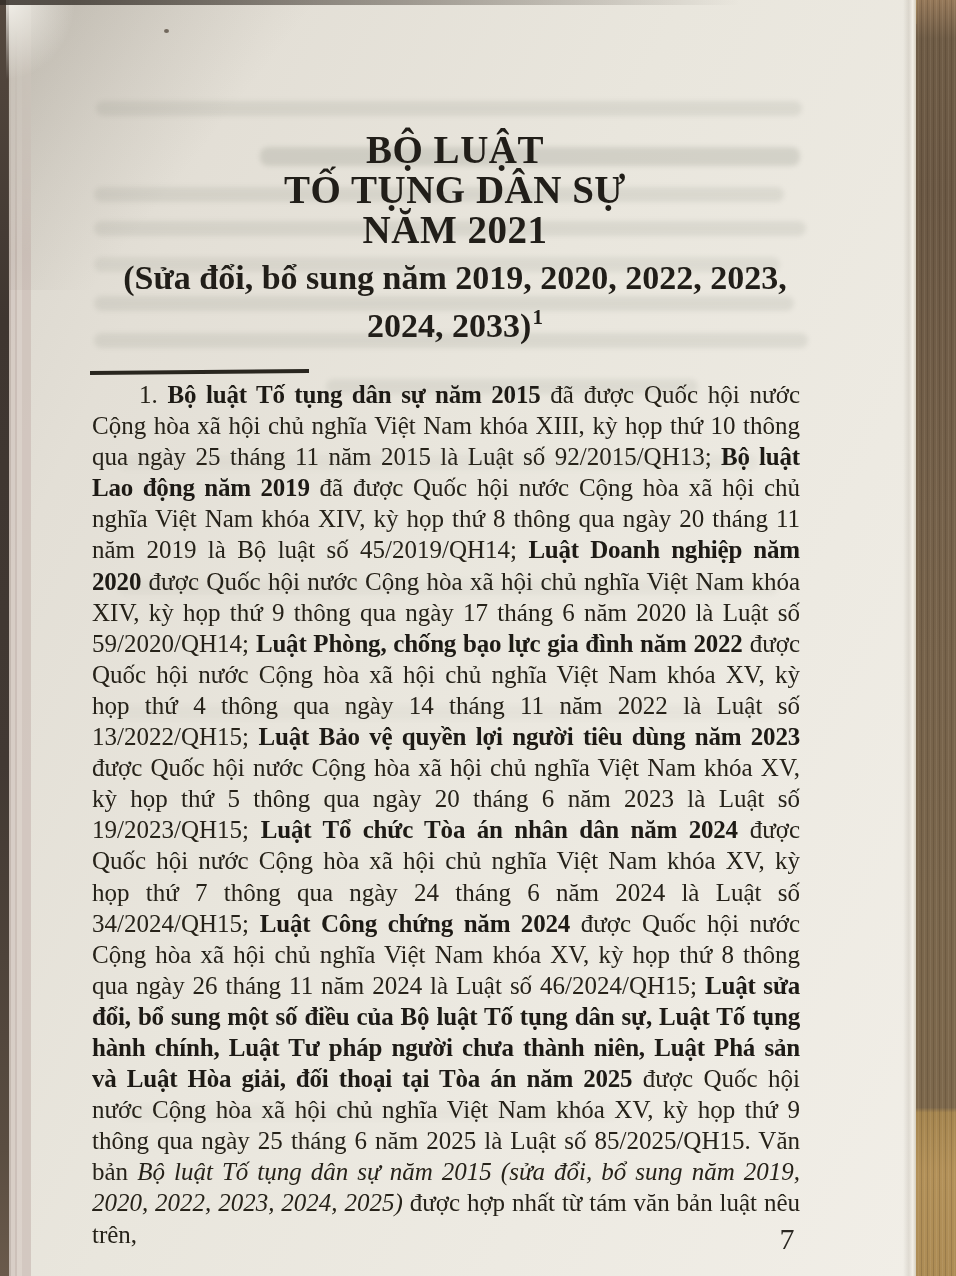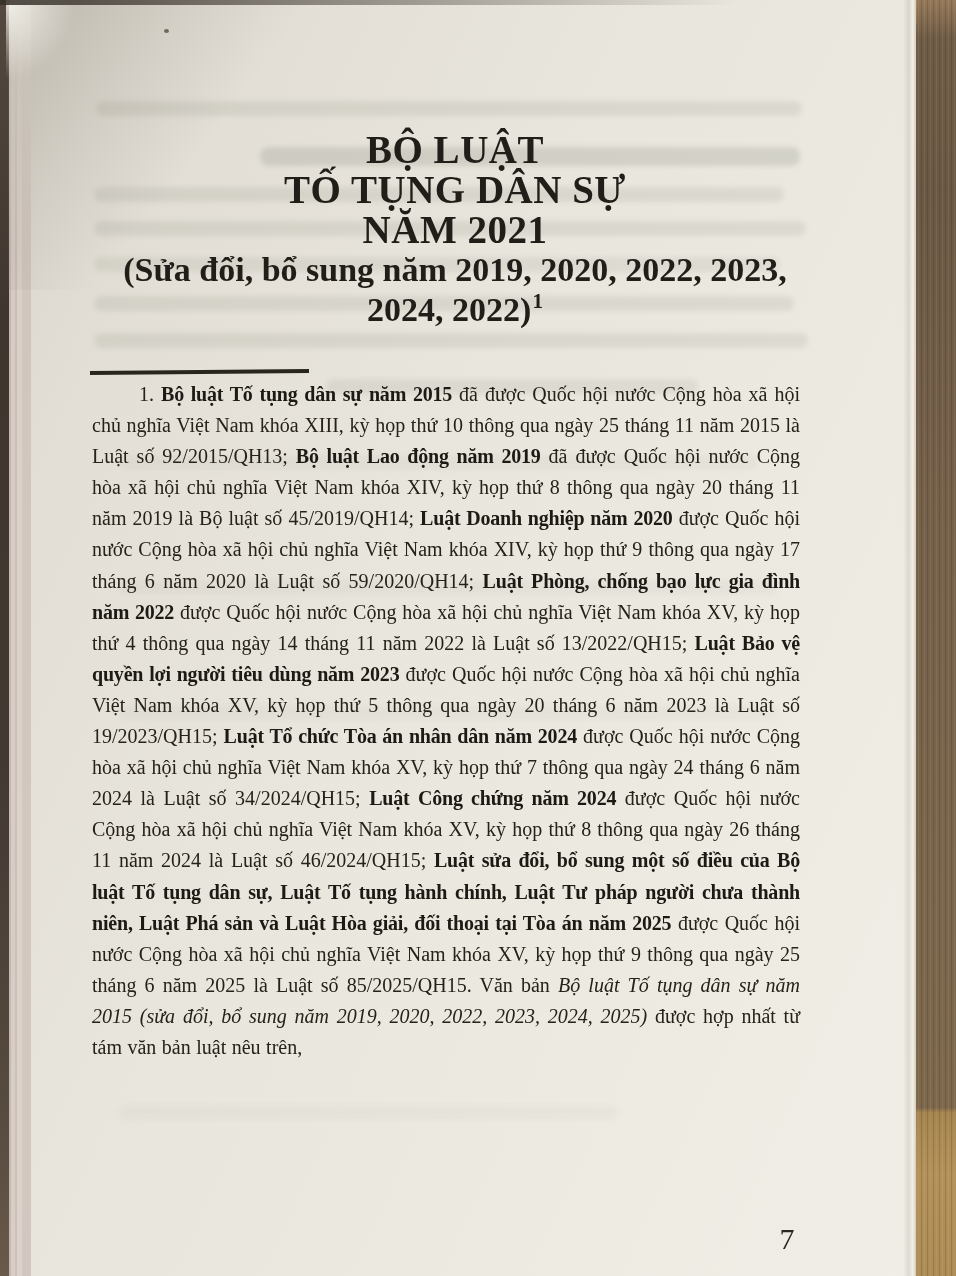--- a/index.html
+++ b/index.html
@@ -53,29 +53,29 @@
   .g8{left:318px;top:379px;width:372px;opacity:.10;}
   .g9{left:110px;top:455px;width:640px;opacity:.05;}
   .g10{left:110px;top:580px;width:660px;opacity:.05;}
   .g11{left:110px;top:705px;width:660px;opacity:.04;}
   .g12{left:110px;top:1105px;width:500px;opacity:.04;}
 
   
   .title-block{position:absolute;left:58px;top:130px;width:794px;text-align:center;
     color:#211e19;font-weight:bold;}
   .title-main{font-size:39px;line-height:40px;letter-spacing:.5px;}
-  .title-sub{font-size:34px;line-height:40px;}
+  .title-sub{font-size:34px;line-height:40px;margin-top:8px;}
   .title-sub:first-of-type{margin-top:2px;}
   .fn-sup{font-size:21px;position:relative;top:-13px;margin-left:1px;font-weight:bold;}
 
   
   .rule{position:absolute;left:90px;top:370px;width:219px;height:4px;background:#29261f;
     transform:rotate(-.5deg);}
   .footnote{position:absolute;left:92px;top:379px;width:708px;margin:0;
-    font-size:20px;line-height:31.1px;text-align:justify;text-indent:47px;
+    font-size:25px;line-height:31.1px;text-align:justify;text-indent:47px;
     color:#262219;word-spacing:.5px;}
   .run-bold{font-weight:bold;letter-spacing:-.2px;color:#1d1a15;}
   .run-italic{font-style:italic;}
 
   .page-num{position:absolute;left:766px;top:1222px;width:42px;text-align:center;
     font-size:30px;color:#2b2823;}
 </style>
 </head>
 <body>
 
@@ -105,21 +105,21 @@
   <div class="corner-shade"></div>
   <div class="corner-curl"></div>
   <div class="top-edge-line"></div>
   <div class="dot"></div>
 
   <div class="title-block">
     <div class="title-main">BỘ LUẬT</div>
     <div class="title-main">TỐ TỤNG DÂN SỰ</div>
     <div class="title-main">NĂM 2021</div>
     <div class="title-sub">(Sửa đổi, bổ sung năm 2019, 2020, 2022, 2023,</div>
-    <div class="title-sub"><span>2024, 2022)</span><span class="fn-sup">1</span></div>
+    <div class="title-sub"><span>2024, 2033)</span><span class="fn-sup">1</span></div>
   </div>
 
   <div class="rule"></div>
 
   <p class="footnote"><span class="run-normal">1. </span><span class="run-bold">Bộ luật Tố tụng dân sự năm 2015</span><span class="run-normal"> đã được Quốc hội nước Cộng hòa xã hội chủ nghĩa Việt Nam khóa XIII, kỳ họp thứ 10 thông qua ngày 25 tháng 11 năm 2015 là Luật số 92/2015/QH13; </span><span class="run-bold">Bộ luật Lao động năm 2019</span><span class="run-normal"> đã được Quốc hội nước Cộng hòa xã hội chủ nghĩa Việt Nam khóa XIV, kỳ họp thứ 8 thông qua ngày 20 tháng 11 năm 2019 là Bộ luật số 45/2019/QH14; </span><span class="run-bold">Luật Doanh nghiệp năm 2020</span><span class="run-normal"> được Quốc hội nước Cộng hòa xã hội chủ nghĩa Việt Nam khóa XIV, kỳ họp thứ 9 thông qua ngày 17 tháng 6 năm 2020 là Luật số 59/2020/QH14; </span><span class="run-bold">Luật Phòng, chống bạo lực gia đình năm 2022</span><span class="run-normal"> được Quốc hội nước Cộng hòa xã hội chủ nghĩa Việt Nam khóa XV, kỳ họp thứ 4 thông qua ngày 14 tháng 11 năm 2022 là Luật số 13/2022/QH15; </span><span class="run-bold">Luật Bảo vệ quyền lợi người tiêu dùng năm 2023</span><span class="run-normal"> được Quốc hội nước Cộng hòa xã hội chủ nghĩa Việt Nam khóa XV, kỳ họp thứ 5 thông qua ngày 20 tháng 6 năm 2023 là Luật số 19/2023/QH15; </span><span class="run-bold">Luật Tổ chức Tòa án nhân dân năm 2024</span><span class="run-normal"> được Quốc hội nước Cộng hòa xã hội chủ nghĩa Việt Nam khóa XV, kỳ họp thứ 7 thông qua ngày 24 tháng 6 năm 2024 là Luật số 34/2024/QH15; </span><span class="run-bold">Luật Công chứng năm 2024</span><span class="run-normal"> được Quốc hội nước Cộng hòa xã hội chủ nghĩa Việt Nam khóa XV, kỳ họp thứ 8 thông qua ngày 26 tháng 11 năm 2024 là Luật số 46/2024/QH15; </span><span class="run-bold">Luật sửa đổi, bổ sung một số điều của Bộ luật Tố tụng dân sự, Luật Tố tụng hành chính, Luật Tư pháp người chưa thành niên, Luật Phá sản và Luật Hòa giải, đối thoại tại Tòa án năm 2025</span><span class="run-normal"> được Quốc hội nước Cộng hòa xã hội chủ nghĩa Việt Nam khóa XV, kỳ họp thứ 9 thông qua ngày 25 tháng 6 năm 2025 là Luật số 85/2025/QH15. Văn bản </span><span class="run-italic">Bộ luật Tố tụng dân sự năm 2015 (sửa đổi, bổ sung năm 2019, 2020, 2022, 2023, 2024, 2025)</span><span class="run-normal"> được hợp nhất từ tám văn bản luật nêu trên,</span></p>
 
   <div class="page-num">7</div>
 
 </div>
 

